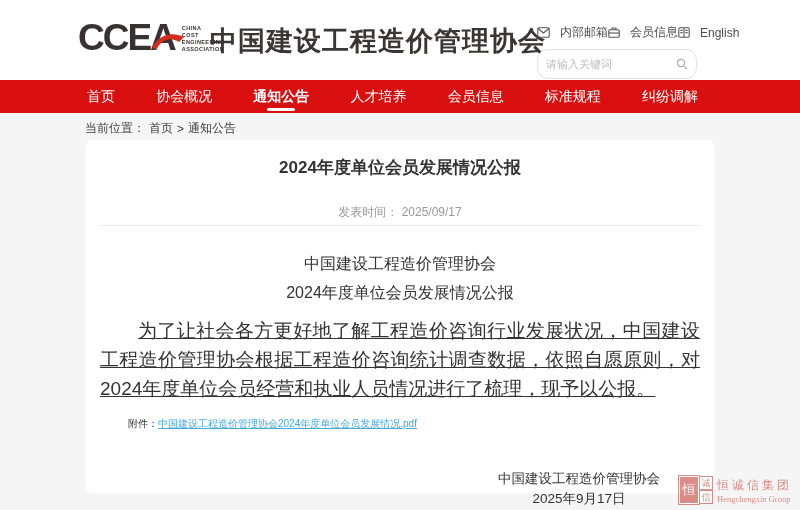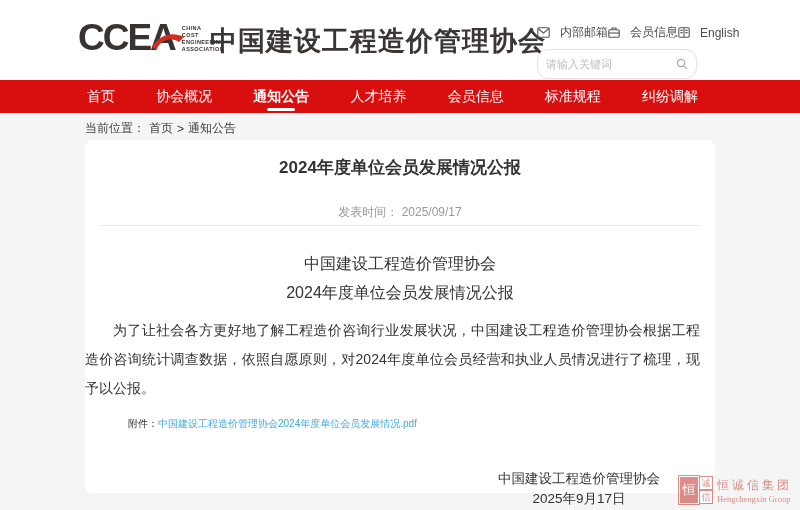--- a/index.html
+++ b/index.html
@@ -38,24 +38,24 @@
   .breadcrumb { position:absolute; top:120px; left:85px; font-size:12px; color:#404040; display:flex; gap:4px; align-items:center; }
   .breadcrumb .crumb-link { cursor:pointer; }
 
   
   .card { position:absolute; top:140px; left:85px; width:630px; height:353px; background:#fff; border-radius:8px; }
   .article-title { margin-top:17px; text-align:center; font-size:17px; font-weight:bold; color:#333; line-height:22px; }
   .publish-time { margin-top:25px; text-align:center; font-size:12px; color:#999; line-height:16px; }
   .divider { margin:5px 15px 0 15px; border-bottom:1px solid #e9e9e9; }
   .doc-h1 { margin-top:27px; text-align:center; font-size:16px; color:#333; font-weight:400; line-height:22px; }
   .doc-h2 { margin-top:7px; text-align:center; font-size:16px; color:#333; font-weight:400; line-height:22px; }
-  .doc-para { margin:12px 15px 0 0; font-size:14px; color:#333; line-height:29px; text-indent:2em; text-align:justify; }
+  .doc-para { margin:12px 15px 0 15px; font-size:19px; color:#333; line-height:29px; text-indent:2em; text-align:justify;text-decoration:underline; }
   .attachment { margin:12px 15px 0 43px; font-size:10px; line-height:18px; display:flex; align-items:center; }
   .attachment-label { color:#333; }
-  .attachment-link { color:#45aadf; cursor:pointer; }
+  .attachment-link { color:#45aadf; text-decoration:underline; cursor:pointer; }
   .signature { margin-top:36px; display:flex; justify-content:flex-end; padding-right:55px; }
   .sig-inner { text-align:center; font-size:13.5px; color:#333; }
   .sig-org { line-height:20px; }
   .sig-date { line-height:20px; }
 
   
   .watermark { position:absolute; right:8px; bottom:6px; display:flex; align-items:center; gap:4px; opacity:.55; }
   .seal { display:flex; }
   .seal-solid { width:20px; height:28px; background:#c43328; color:#fff; font-size:13px; display:flex; align-items:center; justify-content:center; box-shadow:inset 0 0 0 1px #fff, 0 0 0 1px #c43328; }
   .seal-col { display:flex; flex-direction:column; }

